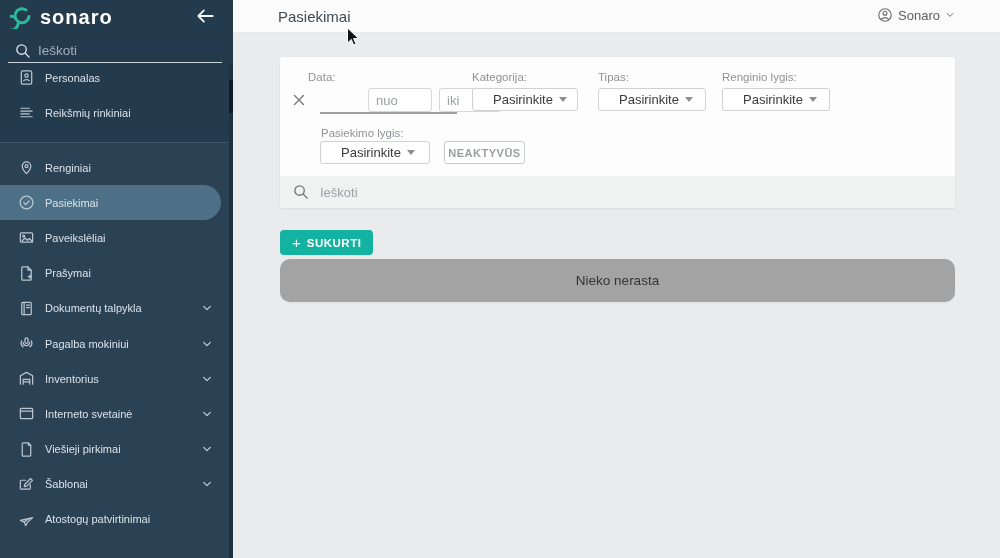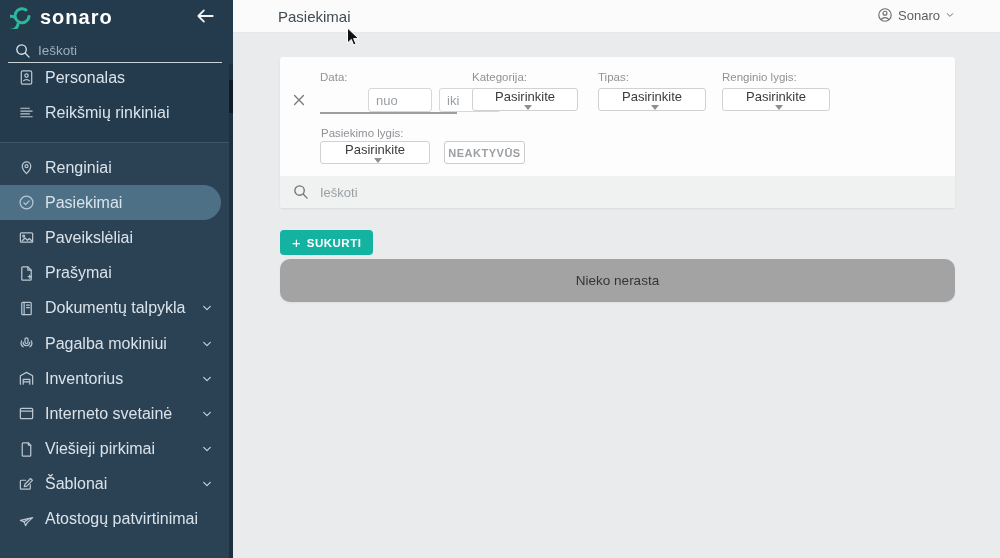--- a/index.html
+++ b/index.html
@@ -33,21 +33,21 @@
   .sb-search input::placeholder { color:#9fb0bd; }
   .sb-search-underline { position:absolute; left:8px; top:62px; width:214px; height:1px;
     background:#c9d3da; }
 
   .sidebar-upper { position:absolute; left:0; top:64px; width:229px; height:78px; overflow:hidden; }
   .sidebar-upper .list { margin-top:-4px; }
   .sidebar-upper .side-item { height:35px; }
   .sidebar-lower { position:absolute; left:0; top:150px; width:229px; }
 
   .side-item { height:35.2px; display:flex; align-items:center; padding-left:18px;
-    position:relative; color:#dae3ea; font-size:16px; cursor:pointer; }
+    position:relative; color:#dae3ea; font-size:11px; cursor:pointer; }
   .side-item .i-ic { width:17px; height:17px; margin-right:10px; color:#b9c7d2; flex:0 0 auto; }
   .side-item.selected { background:#4d7086; border-radius:0 18px 18px 0; margin-right:8px; }
   .side-item .chev { position:absolute; right:16px; width:12px; height:12px; color:#ccd8e0; }
 
   
   .topbar { position:absolute; left:233px; top:0; width:767px; height:33px;
     background:#fbfbfb; border-bottom:1px solid #e6e8e9; z-index:4; }
   .page-title { position:absolute; left:45px; top:8px; font-size:15px; color:#3f4b52; }
   .user-menu { position:absolute; right:45px; top:7px; display:flex; align-items:center;
     gap:5px; color:#5a5f63; font-size:13px; cursor:pointer; }
@@ -66,21 +66,21 @@
   .f-group-date-inputs { position:absolute; left:40px; top:31px; display:flex; gap:7px;margin-left:48px; }
   .date-input { width:64px; height:24px; border:1px solid #d6d8d9; border-radius:3px;
     padding:0 7px; font-size:13px; color:#3b3b3b; outline:none; background:#fff;
     font-family:"Liberation Sans", sans-serif; }
   .date-input.to { width:62px; }
   .date-input::placeholder { color:#9aa0a4; }
   .date-underline { position:absolute; left:40px; top:55px; width:137px; height:2px;
     background:#9e9e9e; }
   .f-select { position:absolute; height:23px; border:1px solid #cfd1d2; border-radius:3px;
     background:#fff; display:flex; align-items:center; justify-content:space-between;
-    padding:0 11px; font-size:13px; color:#3b3b3b; cursor:pointer;flex-direction:column; }
+    padding:0 20px; font-size:13px; color:#3b3b3b; cursor:pointer; }
   .caret { width:0; height:0; border-left:4px solid transparent;
     border-right:4px solid transparent; border-top:5px solid #8b8f92; margin-left:6px; }
   .inactive-btn { position:absolute; left:164px; top:84px; width:81px; height:23px;
     border:1px solid #c9cbcc; border-radius:3px; background:#fff; color:#9b9fa2;
     font-size:11px; letter-spacing:0.5px; cursor:pointer;
     font-family:"Liberation Sans", sans-serif;font-weight:bold; }
   .card-search { position:absolute; left:0; top:119px; width:675px; height:32px;
     background:#f0f1f1; border-radius:0 0 3px 3px; }
   .card-search svg { position:absolute; left:12px; top:7px; width:17px; height:17px; color:#6f7477; }
   .card-search input { position:absolute; left:40px; top:3px; width:600px; height:26px;
@@ -270,21 +270,21 @@
     </div>
   </header>
 
   <main class="content">
 
     <section class="filter-card">
       <svg class="clear-x" viewBox="0 0 18 18" fill="none" stroke="currentColor" stroke-width="1.5" stroke-linecap="round">
           <path d="M4 4l10 10M14 4L4 14"></path>
         </svg>
 
-      <div class="f-label" style="left:40px; top:14px;">Data:</div>
+      <div class="f-label" style="left:28px; top:14px;">Data:</div>
       <div class="f-group-date-inputs">
         <input class="date-input" type="text" placeholder="nuo" style="">
         <input class="date-input to" type="text" placeholder="iki" style="">
       </div>
       <div class="date-underline"></div>
 
       <div class="f-label" style="left:192px; top:14px;">Kategorija:</div>
       <div class="f-select" style="left:192px; top:31px; width:106px;">
         <span>Pasirinkite</span>
         <span class="caret"></span>

